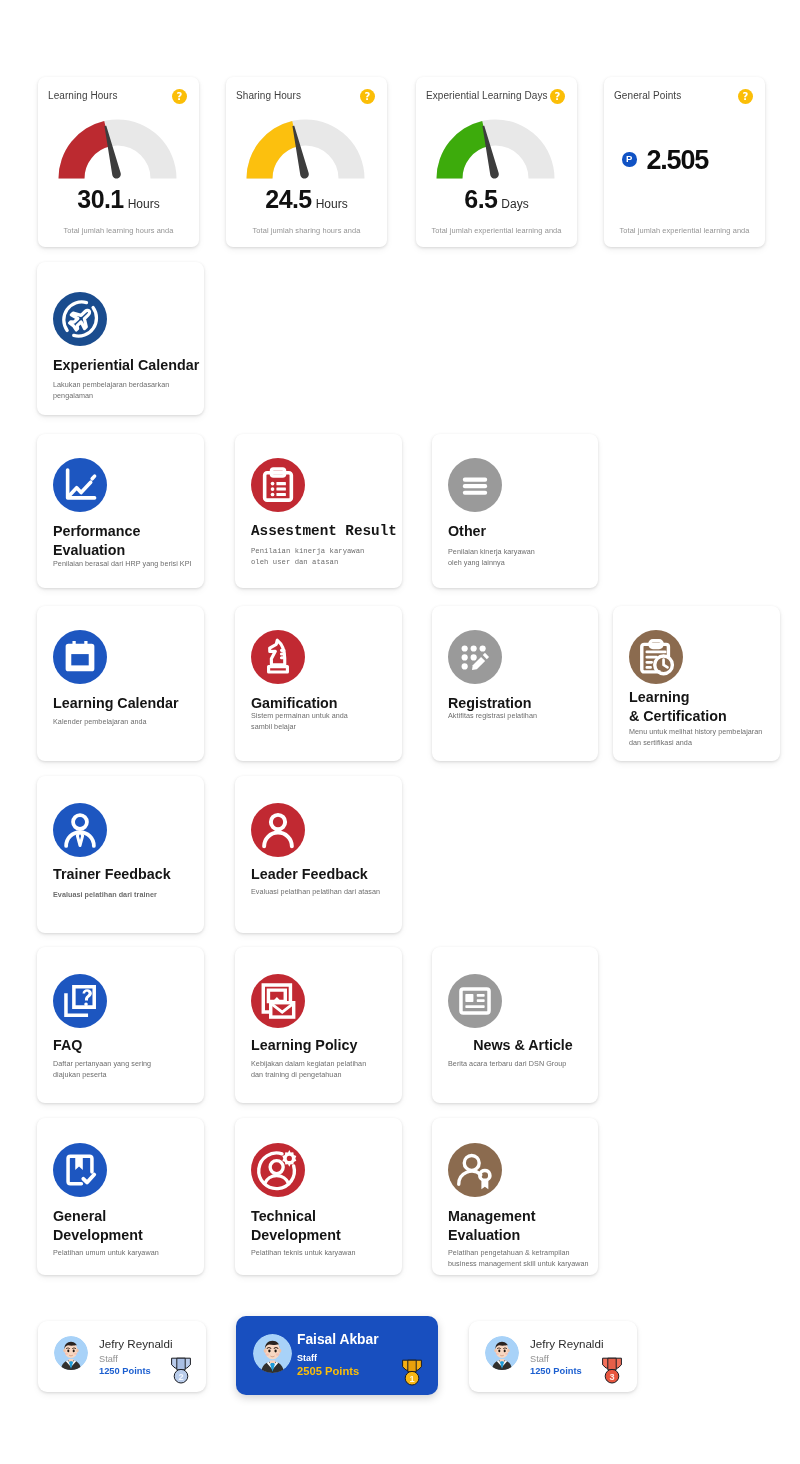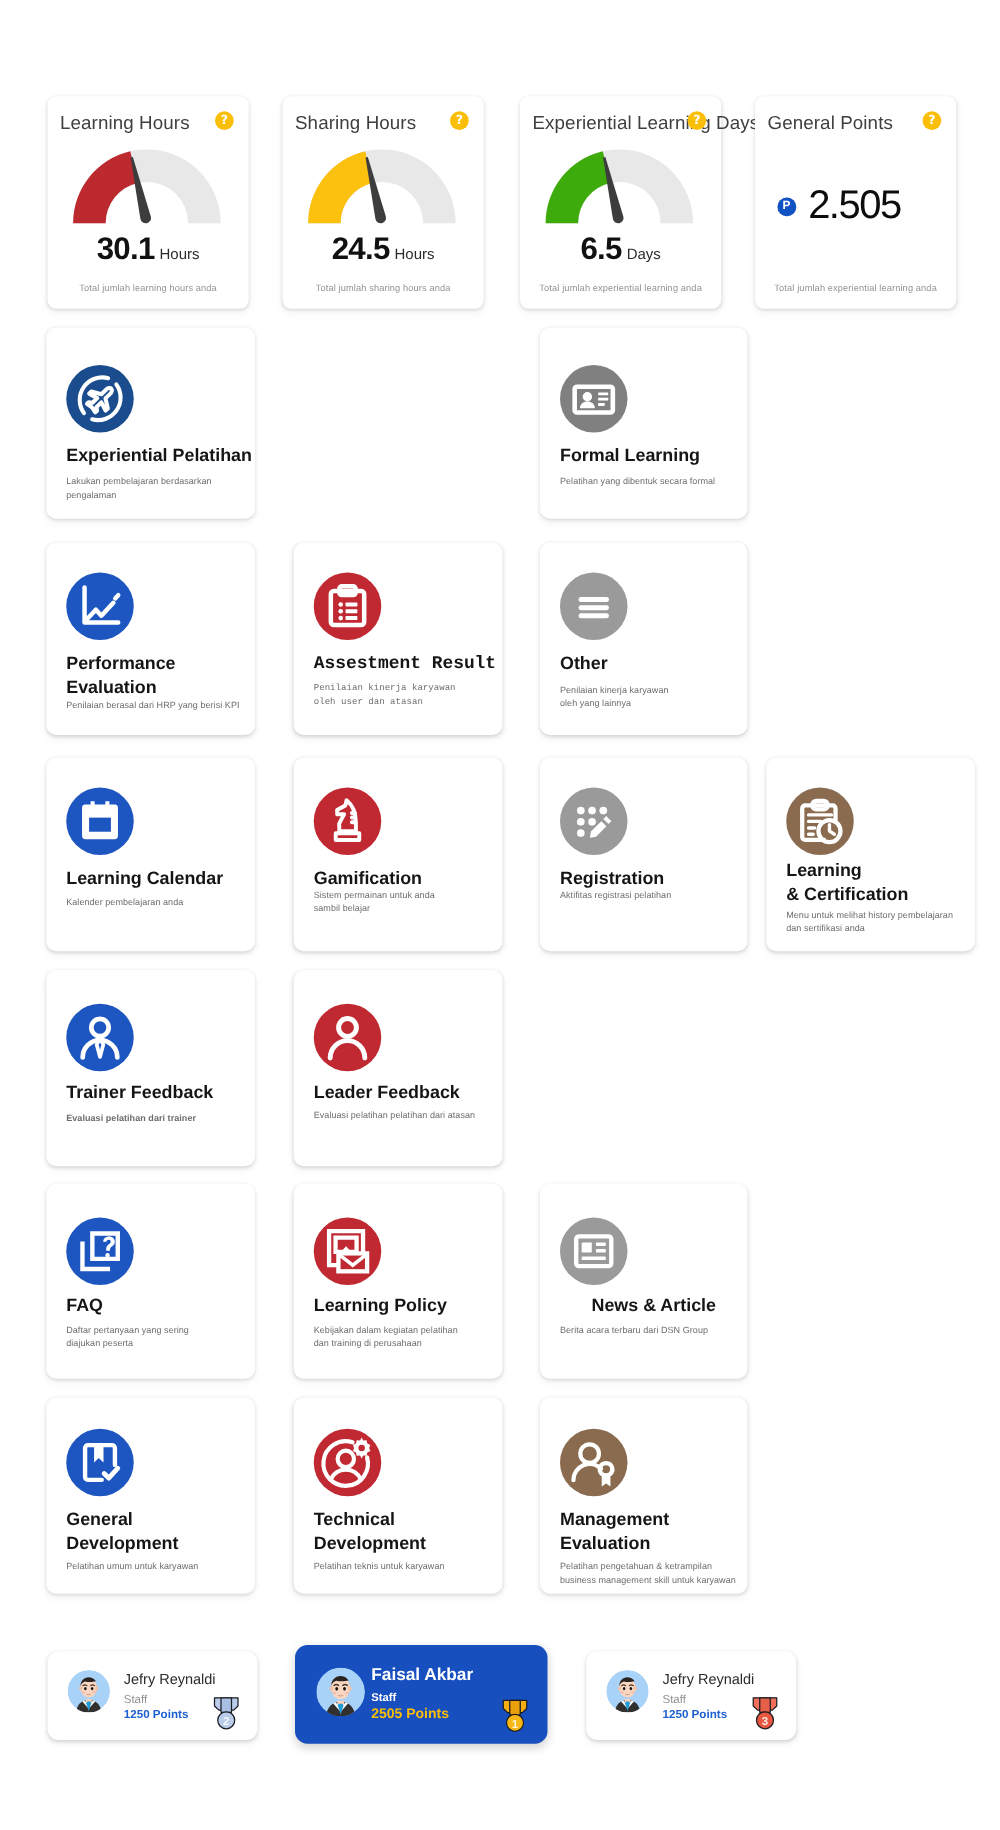--- a/index.html
+++ b/index.html
@@ -17,41 +17,41 @@
 
   
   .stat-card {
     position:absolute;
     background:#fff;
     border-radius:7px;
     box-shadow:0 1px 3px rgba(0,0,0,.13), 0 3px 7px rgba(0,0,0,.05);
   }
   .stat-title {
     position:absolute; left:10px; top:13px;
-    font-size:15px; color:#3f3f3f; letter-spacing:.08px;
+    font-size:10px; color:#3f3f3f; letter-spacing:.08px;
     white-space:nowrap;
   }
   .help-dot {
     position:absolute; width:15px; height:15px; border-radius:50%;
     background:#FBBE07; color:#fff; font-size:10px; font-weight:700;
     text-align:center; line-height:15.5px; font-family:"DejaVu Sans",sans-serif;
   }
   .gauge-wrap { position:absolute; }
   .gauge-value { position:absolute; left:0; right:0; text-align:center; white-space:nowrap; }
   .gauge-num { font-size:25px; font-weight:700; letter-spacing:-0.6px; color:#111; }
   .gauge-unit { font-size:12px; color:#2b2b2b; margin-left:4px; }
   .stat-foot { position:absolute; left:0; right:0; text-align:center; font-size:7.4px; color:#939393; letter-spacing:.1px; }
   .points-row { position:absolute; text-align:left; white-space:nowrap; }
   .points-badge {
     display:inline-block; width:14.5px; height:14.5px; border-radius:50%;
     background:#1052C4; color:#fff; font-size:9.5px; font-weight:700;
     line-height:14.5px; text-align:center; vertical-align:7px;
     font-family:"Liberation Sans",sans-serif;
   }
-  .points-num { font-size:32px; font-weight:400; letter-spacing:-1.2px; margin-left:10px; color:#0d0d0d; }
+  .points-num { font-size:27px; font-weight:700; letter-spacing:-1.2px; margin-left:10px; color:#0d0d0d; }
 
   
   .menu-card {
     position:absolute; background:#fff; border-radius:8px;
     box-shadow:0 1px 3px rgba(0,0,0,.13), 0 3px 7px rgba(0,0,0,.05);
   }
   .menu-icon {
     position:absolute; left:16px; width:54px; height:54px; border-radius:50%;
   }
   .menu-icon svg { display:block; width:54px; height:54px; }
@@ -131,42 +131,22 @@
         <svg viewBox="0 0 24 24" xmlns="http://www.w3.org/2000/svg">
           <g fill="none" stroke="#fff" stroke-width="1.45" stroke-linecap="round">
             <path d="M14.9 4.7A8 8 0 0 0 6.3 17.1"></path>
             <path d="M9.2 19.3A8 8 0 0 0 17.8 6.9"></path>
           </g>
           <g transform="rotate(46 12.2 12.1) translate(12.2 12.1) scale(0.72) translate(-12 -12)">
             <path fill="none" stroke="#fff" stroke-width="2.0" stroke-linejoin="round" stroke-linecap="round" d="M12 4.6c.8 0 1.45 1 1.45 2.25v3.2l4.4 2.6v1.55l-4.4-1.35v3.3l1.5 1.15v1.15L12 17.9l-2.95.55v-1.15l1.5-1.15v-3.3l-4.4 1.35v-1.55l4.4-2.6v-3.2c0-1.25.65-2.25 1.45-2.25z"></path>
           </g>
         </svg>
       </div>
-      <div class="menu-title" style="top:94px;width:150px;">Experiential Pelatihan</div>
+      <div class="menu-title" style="top:94px;width:150px;">Experiential Calendar</div>
       <div class="menu-desc" style="top:117px;width:140px;">Lakukan pembelajaran berdasarkan pengalaman</div>
-    </div>
-    <div class="menu-card" style="left:432px;top:262px;width:166px;height:153px;">
-      <div class="menu-icon" style="top:30px;background:#808080;--ic:#808080;">
-        <svg viewBox="0 0 24 24" xmlns="http://www.w3.org/2000/svg">
-          <g transform="translate(12 12) scale(0.78) translate(-12 -12)">
-            <g fill="none" stroke="#fff" stroke-width="2.1">
-              <rect x="3.3" y="6.5" width="17.4" height="11.8" rx="1.1"></rect>
-            </g>
-            <g fill="#fff">
-              <circle cx="9.1" cy="11.1" r="2.15"></circle>
-              <path d="M5.7 16.3c0-1.95 1.6-3.1 3.4-3.1s3.4 1.15 3.4 3.1z"></path>
-              <rect x="14" y="9.1" width="4.6" height="1.35" rx=".3"></rect>
-              <rect x="14" y="11.5" width="4.6" height="1.35" rx=".3"></rect>
-              <rect x="14" y="13.9" width="3" height="1.35" rx=".3"></rect>
-            </g>
-          </g>
-        </svg>
-      </div>
-      <div class="menu-title" style="top:94px;width:150px;">Formal Learning</div>
-      <div class="menu-desc" style="top:117px;width:130px;">Pelatihan yang dibentuk secara formal</div>
     </div>
     <div class="menu-card" style="left:37px;top:434px;width:167px;height:154px;">
       <div class="menu-icon" style="top:24px;background:#1D56C0;--ic:#1D56C0;">
         <svg viewBox="0 0 24 24" xmlns="http://www.w3.org/2000/svg">
           <g transform="translate(12 12) scale(0.82) translate(-12 -12)">
             <g fill="none" stroke="#fff" stroke-width="1.95" stroke-linecap="round" stroke-linejoin="round">
               <path d="M5.3 3.9v15.1h14.6"></path>
               <path d="M5.9 18.1l4.3-4.6 2.4 2.6 5.2-5.6"></path>
               <path d="M18.6 8.6l1.3-1.4"></path>
             </g>
@@ -321,21 +301,21 @@
           <g transform="translate(12 12) scale(0.85) translate(-12 -12)">
             <path fill="none" stroke="#fff" stroke-width="1.8" d="M4.3 3.6h14.2v14.2H4.3z"></path>
             <path fill="none" stroke="#fff" stroke-width="1.8" d="M7 6.3h8.8v6H7z"></path>
             <path fill="#fff" d="M9.2 12.3l2.2-2.4 2.2 2.4z"></path>
             <rect x="8.2" y="12.9" width="12" height="7.5" fill="var(--ic,#C12932)" stroke="#fff" stroke-width="1.8"></rect>
             <path fill="none" stroke="#fff" stroke-width="1.5" d="M8.8 13.6l5.4 4.2 5.4-4.2"></path>
           </g>
         </svg>
       </div>
       <div class="menu-title" style="top:89px;width:150px;">Learning Policy</div>
-      <div class="menu-desc" style="top:111px;width:128px;">Kebijakan dalam kegiatan pelatihan dan training di perusahaan</div>
+      <div class="menu-desc" style="top:111px;width:128px;">Kebijakan dalam kegiatan pelatihan dan training di pengetahuan</div>
     </div>
     <div class="menu-card" style="left:432px;top:947px;width:166px;height:156px;">
       <div class="menu-icon" style="top:27px;background:#9A9A9A;--ic:#9A9A9A;">
         <svg viewBox="0 0 24 24" xmlns="http://www.w3.org/2000/svg">
           <g transform="translate(12 12) scale(0.78) translate(-12 -12)">
             <rect x="4" y="5.2" width="16" height="13.6" rx="1.3" fill="none" stroke="#fff" stroke-width="2"></rect>
             <g fill="#fff">
               <rect x="6.5" y="8" width="4.6" height="4.6" rx=".4"></rect>
               <rect x="13" y="8" width="4.5" height="1.6" rx=".4"></rect>
               <rect x="13" y="11" width="4.5" height="1.6" rx=".4"></rect>

